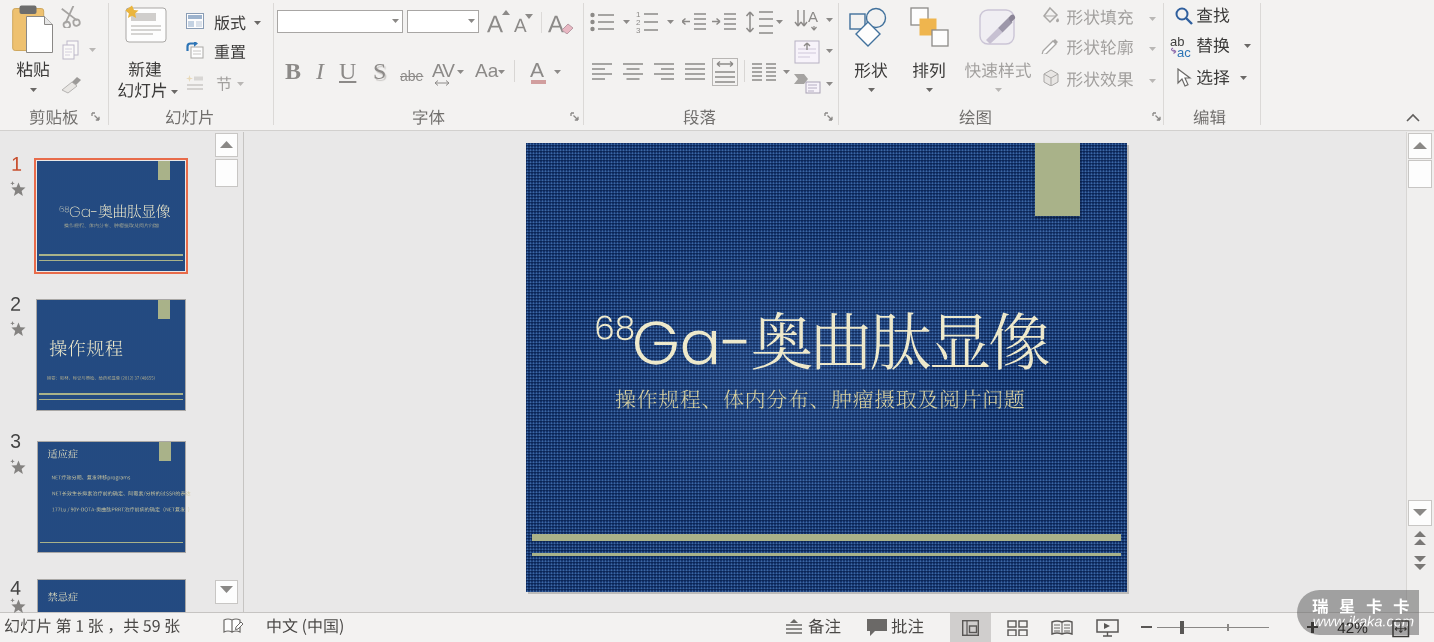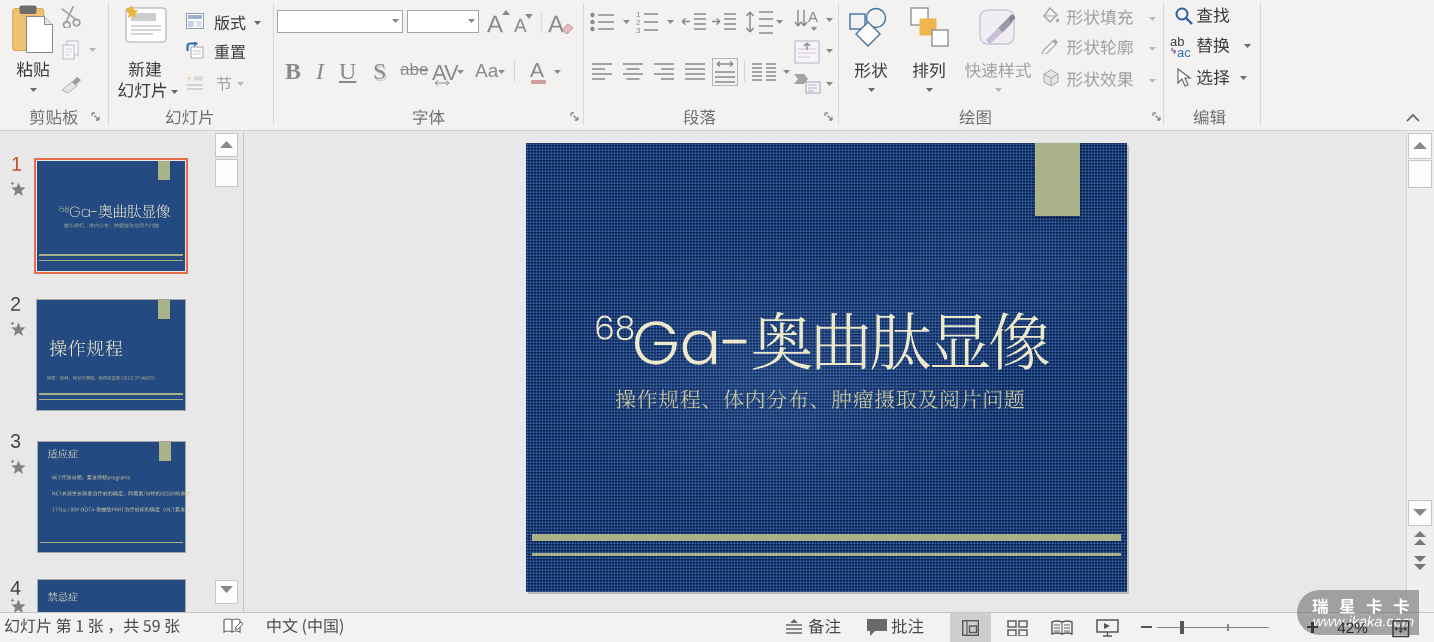--- a/index.html
+++ b/index.html
@@ -151,22 +151,22 @@
     <path d="M13.7 0.0 11.8 -4.8H4.3L2.4 0.0H0.0L6.8 -16.5H9.3L16.0 0.0ZM8.0 -14.8 7.9 -14.5Q7.6 -13.5 7.1 -12.0L4.9 -6.6H11.1L9.0 -12.0Q8.7 -12.8 8.3 -13.9Z" fill="#8c8a88"></path>
   </svg>
 <svg style="position:absolute;left:560px;top:22px" width="14" height="12" viewBox="0 0 14 12">
     <path d="M2 8 8 2l5 4-6 6z" fill="#e8b7c2" stroke="#b99aa4"></path>
   </svg>
 <div class="abs" style="left:283px;top:58px;width:300px;height:26px;color:#8c8a88;font-size:24px">
     <b style="position:absolute;left:2px;font-family:'Liberation Serif'">B</b>
     <i style="position:absolute;left:33px;font-family:'Liberation Serif'">I</i>
     <span style="position:absolute;left:56px;text-decoration:underline;font-family:'Liberation Serif'">U</span>
     <span style="position:absolute;left:90px;font-family:'Liberation Serif';text-shadow:1.5px 1.5px 1px #c8c6c4">S</span>
-    <span style="position:absolute;left:117px;top:2px;font-size:17px;text-decoration:line-through">abe</span>
-    <span style="position:absolute;left:149px;top:2px;font-size:22px;letter-spacing:-1px">AV</span>
+    <span style="position:absolute;left:117px;top:10px;font-size:14px;text-decoration:line-through">abe</span>
+    <span style="position:absolute;left:149px;top:2px;font-size:19px;letter-spacing:-1px">AV</span>
     <span style="position:absolute;left:192px;top:2px;font-size:19px">Aa</span>
     <span style="position:absolute;left:247px;top:0px;font-size:21px">A</span>
   </div>
 <svg style="position:absolute;left:431px;top:80px" width="22" height="6" viewBox="0 0 22 6">
     <path d="M4 3H18M4 3l3-2.5M4 3l3 2.5M18 3l-3-2.5M18 3l-3 2.5" stroke="#8c8a88" fill="none"></path>
   </svg>
 <svg style="position:absolute;left:456.5px;top:70.0px" width="7.0" height="4.0" viewBox="0 0 7.0 4.0">
     <path d="M0 0h7.0l-3.5 4.0z" fill="#8c8a88"></path>
   </svg>
 <svg style="position:absolute;left:497.5px;top:70.0px" width="7.0" height="4.0" viewBox="0 0 7.0 4.0">

